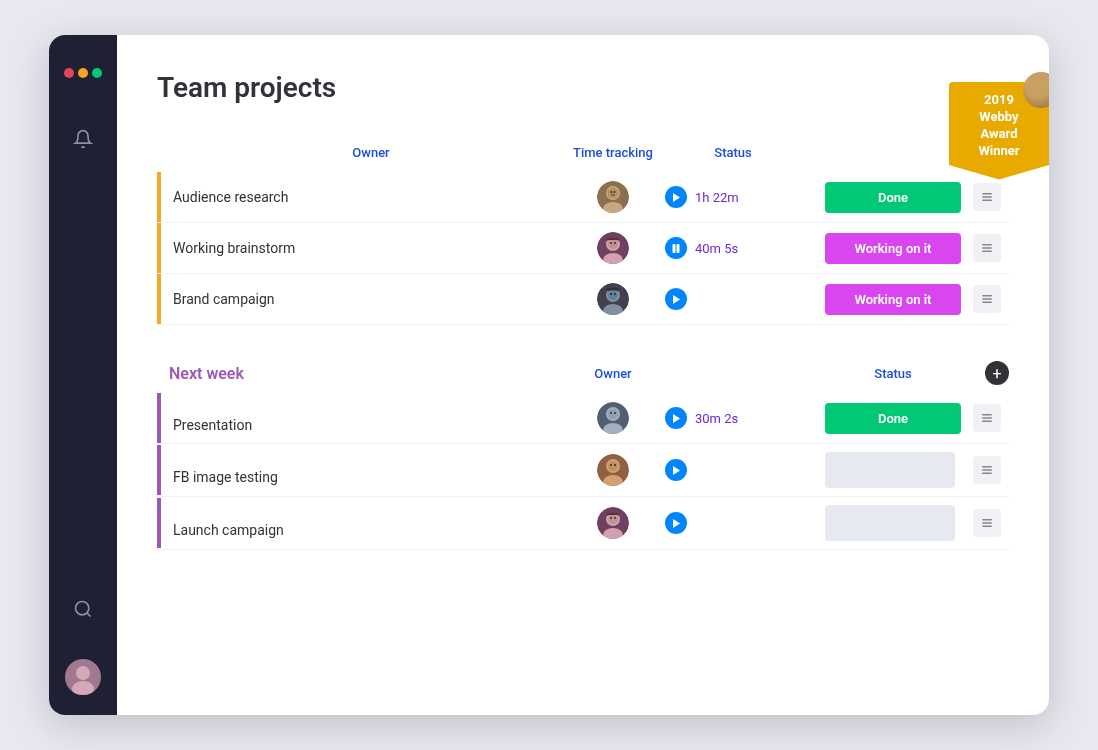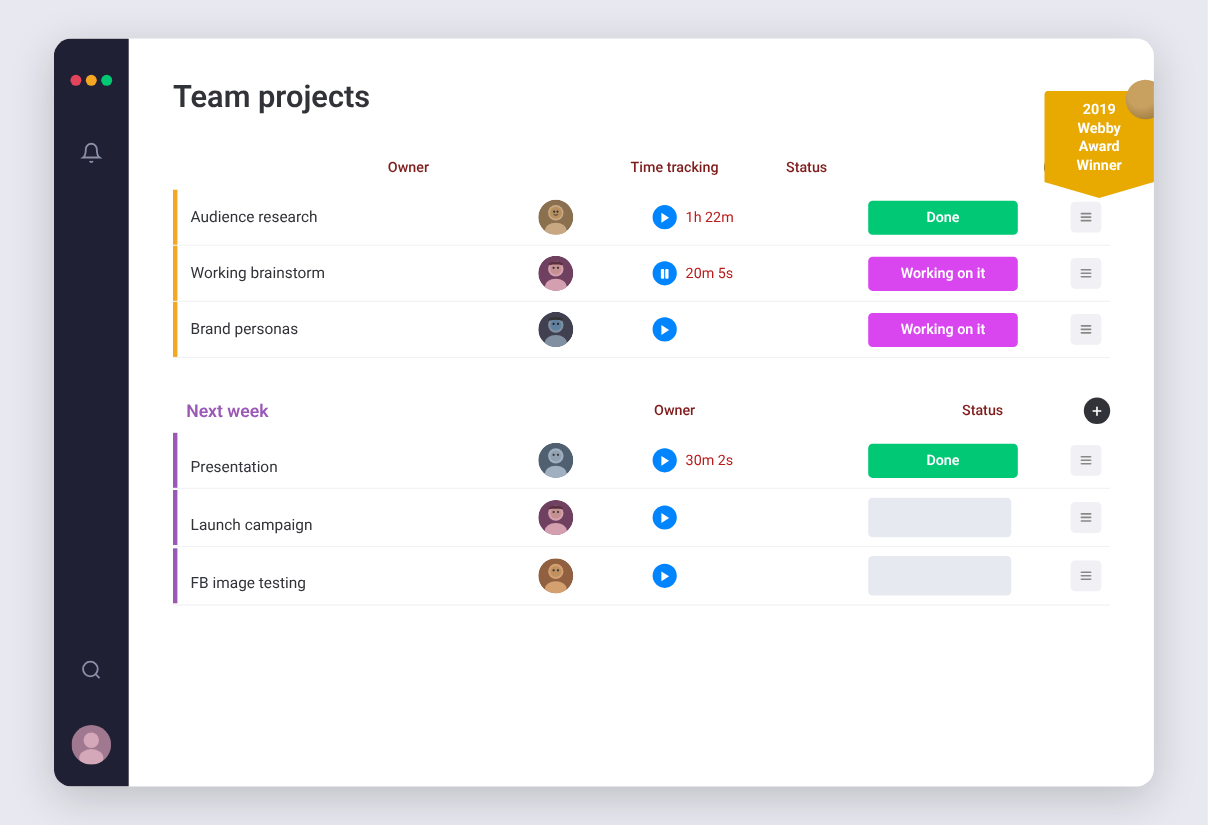--- a/index.html
+++ b/index.html
@@ -145,35 +145,34 @@
     .section-title {
       font-size: 16px;
       font-weight: 600;
     }
 
     .section-title.orange { color: #f5a623; }
     .section-title.purple { color: #9b59b6; }
 
     .col-header {
       font-size: 13px;
-      color: #7f1d1d;
+      color: #1d4ed8;
       font-weight: 500;
     }
 
     .col-header.center { text-align: center; }
 
     .task-row {
       display: grid;
       grid-template-columns: 1fr 80px 160px 160px 36px;
       align-items: center;
       padding: 0;
       border-bottom: 1px solid #f0f0f5;
       min-height: 50px;
       background: #fff;
-      gap: 36px;
     }
 
     .task-name-cell {
       display: flex;
       align-items: center;
       padding: 10px 12px;
       border-left: 4px solid;
       min-height: 50px;
     }
 
@@ -229,21 +228,21 @@
       background: #0085ff;
       display: flex;
       align-items: center;
       justify-content: center;
       cursor: pointer;
       flex-shrink: 0;
     }
 
     .time-text {
       font-size: 13px;
-      color: #b91c1c;
+      color: #6d28d9;
     }
 
     .status-cell {
       padding: 8px 12px;
       display: flex;
       align-items: center;
     }
 
     .status-badge {
       border-radius: 4px;
@@ -415,37 +414,37 @@
             </svg>
           </div>
         </div>
         <div class="time-tracking-cell">
           <div class="pause-btn">
             <svg width="10" height="11" viewBox="0 0 10 11">
               <rect x="1.5" y="1" width="3" height="9" rx="1" fill="white"></rect>
               <rect x="5.5" y="1" width="3" height="9" rx="1" fill="white"></rect>
             </svg>
           </div>
-          <span class="time-text">20m 5s</span>
+          <span class="time-text">40m 5s</span>
         </div>
         <div class="status-cell">
           <div class="status-badge status-working">Working on it</div>
         </div>
         <div class="more-btn">
           <svg width="14" height="14" viewBox="0 0 14 14" fill="#888">
             <rect x="2" y="3" width="10" height="1.5" rx="1"></rect>
             <rect x="2" y="6.2" width="10" height="1.5" rx="1"></rect>
             <rect x="2" y="9.4" width="10" height="1.5" rx="1"></rect>
           </svg>
         </div>
       </div>
 
       <div class="task-row">
         <div class="task-name-cell orange">
-          <span class="task-name">Brand personas</span>
+          <span class="task-name">Brand campaign</span>
         </div>
         <div class="owner-cell">
           <div class="owner-avatar">
             <svg width="32" height="32" viewBox="0 0 32 32">
               <rect width="32" height="32" fill="#404050" rx="16"></rect>
               <circle cx="16" cy="12" r="7" fill="#8090a0"></circle>
               <ellipse cx="16" cy="28" rx="10" ry="7" fill="#8090a0"></ellipse>
               <circle cx="16" cy="12" r="5" fill="#6080a0"></circle>
               <circle cx="14" cy="11" r="1" fill="#222"></circle>
               <circle cx="18" cy="11" r="1" fill="#222"></circle>
@@ -515,20 +514,56 @@
           <svg width="14" height="14" viewBox="0 0 14 14" fill="#888">
             <rect x="2" y="3" width="10" height="1.5" rx="1"></rect>
             <rect x="2" y="6.2" width="10" height="1.5" rx="1"></rect>
             <rect x="2" y="9.4" width="10" height="1.5" rx="1"></rect>
           </svg>
         </div>
       </div>
 
       <div class="task-row">
         <div class="task-name-cell purple">
+          <span class="task-name">FB image testing</span>
+        </div>
+        <div class="owner-cell">
+          <div class="owner-avatar">
+            <svg width="32" height="32" viewBox="0 0 32 32">
+              <rect width="32" height="32" fill="#906040" rx="16"></rect>
+              <circle cx="16" cy="12" r="7" fill="#d4a070"></circle>
+              <ellipse cx="16" cy="28" rx="10" ry="7" fill="#d4a070"></ellipse>
+              <circle cx="16" cy="12" r="5" fill="#c09060"></circle>
+              <circle cx="14" cy="11" r="1" fill="#333"></circle>
+              <circle cx="18" cy="11" r="1" fill="#333"></circle>
+            </svg>
+          </div>
+        </div>
+        <div class="time-tracking-cell">
+          <div class="play-btn">
+            <svg width="10" height="11" viewBox="0 0 10 11">
+                <polygon points="2,1 9,5.5 2,10" fill="white"></polygon>
+              </svg>
+          </div>
+          <span class="time-text"></span>
+        </div>
+        <div class="status-cell">
+          <div class="status-empty"></div>
+        </div>
+        <div class="more-btn">
+          <svg width="14" height="14" viewBox="0 0 14 14" fill="#888">
+            <rect x="2" y="3" width="10" height="1.5" rx="1"></rect>
+            <rect x="2" y="6.2" width="10" height="1.5" rx="1"></rect>
+            <rect x="2" y="9.4" width="10" height="1.5" rx="1"></rect>
+          </svg>
+        </div>
+      </div>
+
+      <div class="task-row">
+        <div class="task-name-cell purple">
           <span class="task-name">Launch campaign</span>
         </div>
         <div class="owner-cell">
           <div class="owner-avatar">
             <svg width="32" height="32" viewBox="0 0 32 32">
               <rect width="32" height="32" fill="#704060" rx="16"></rect>
               <circle cx="16" cy="12" r="7" fill="#d4a0b0"></circle>
               <ellipse cx="16" cy="28" rx="10" ry="7" fill="#d4a0b0"></ellipse>
               <circle cx="16" cy="12" r="5" fill="#c49090"></circle>
               <circle cx="14" cy="11" r="1" fill="#333"></circle>
@@ -550,51 +585,15 @@
         </div>
         <div class="more-btn">
           <svg width="14" height="14" viewBox="0 0 14 14" fill="#888">
             <rect x="2" y="3" width="10" height="1.5" rx="1"></rect>
             <rect x="2" y="6.2" width="10" height="1.5" rx="1"></rect>
             <rect x="2" y="9.4" width="10" height="1.5" rx="1"></rect>
           </svg>
         </div>
       </div>
 
-      <div class="task-row">
-        <div class="task-name-cell purple">
-          <span class="task-name">FB image testing</span>
-        </div>
-        <div class="owner-cell">
-          <div class="owner-avatar">
-            <svg width="32" height="32" viewBox="0 0 32 32">
-              <rect width="32" height="32" fill="#906040" rx="16"></rect>
-              <circle cx="16" cy="12" r="7" fill="#d4a070"></circle>
-              <ellipse cx="16" cy="28" rx="10" ry="7" fill="#d4a070"></ellipse>
-              <circle cx="16" cy="12" r="5" fill="#c09060"></circle>
-              <circle cx="14" cy="11" r="1" fill="#333"></circle>
-              <circle cx="18" cy="11" r="1" fill="#333"></circle>
-            </svg>
-          </div>
-        </div>
-        <div class="time-tracking-cell">
-          <div class="play-btn">
-            <svg width="10" height="11" viewBox="0 0 10 11">
-                <polygon points="2,1 9,5.5 2,10" fill="white"></polygon>
-              </svg>
-          </div>
-          <span class="time-text"></span>
-        </div>
-        <div class="status-cell">
-          <div class="status-empty"></div>
-        </div>
-        <div class="more-btn">
-          <svg width="14" height="14" viewBox="0 0 14 14" fill="#888">
-            <rect x="2" y="3" width="10" height="1.5" rx="1"></rect>
-            <rect x="2" y="6.2" width="10" height="1.5" rx="1"></rect>
-            <rect x="2" y="9.4" width="10" height="1.5" rx="1"></rect>
-          </svg>
-        </div>
-      </div>
-
     </div>
   </div>
 </div>
 
 </body></html>

